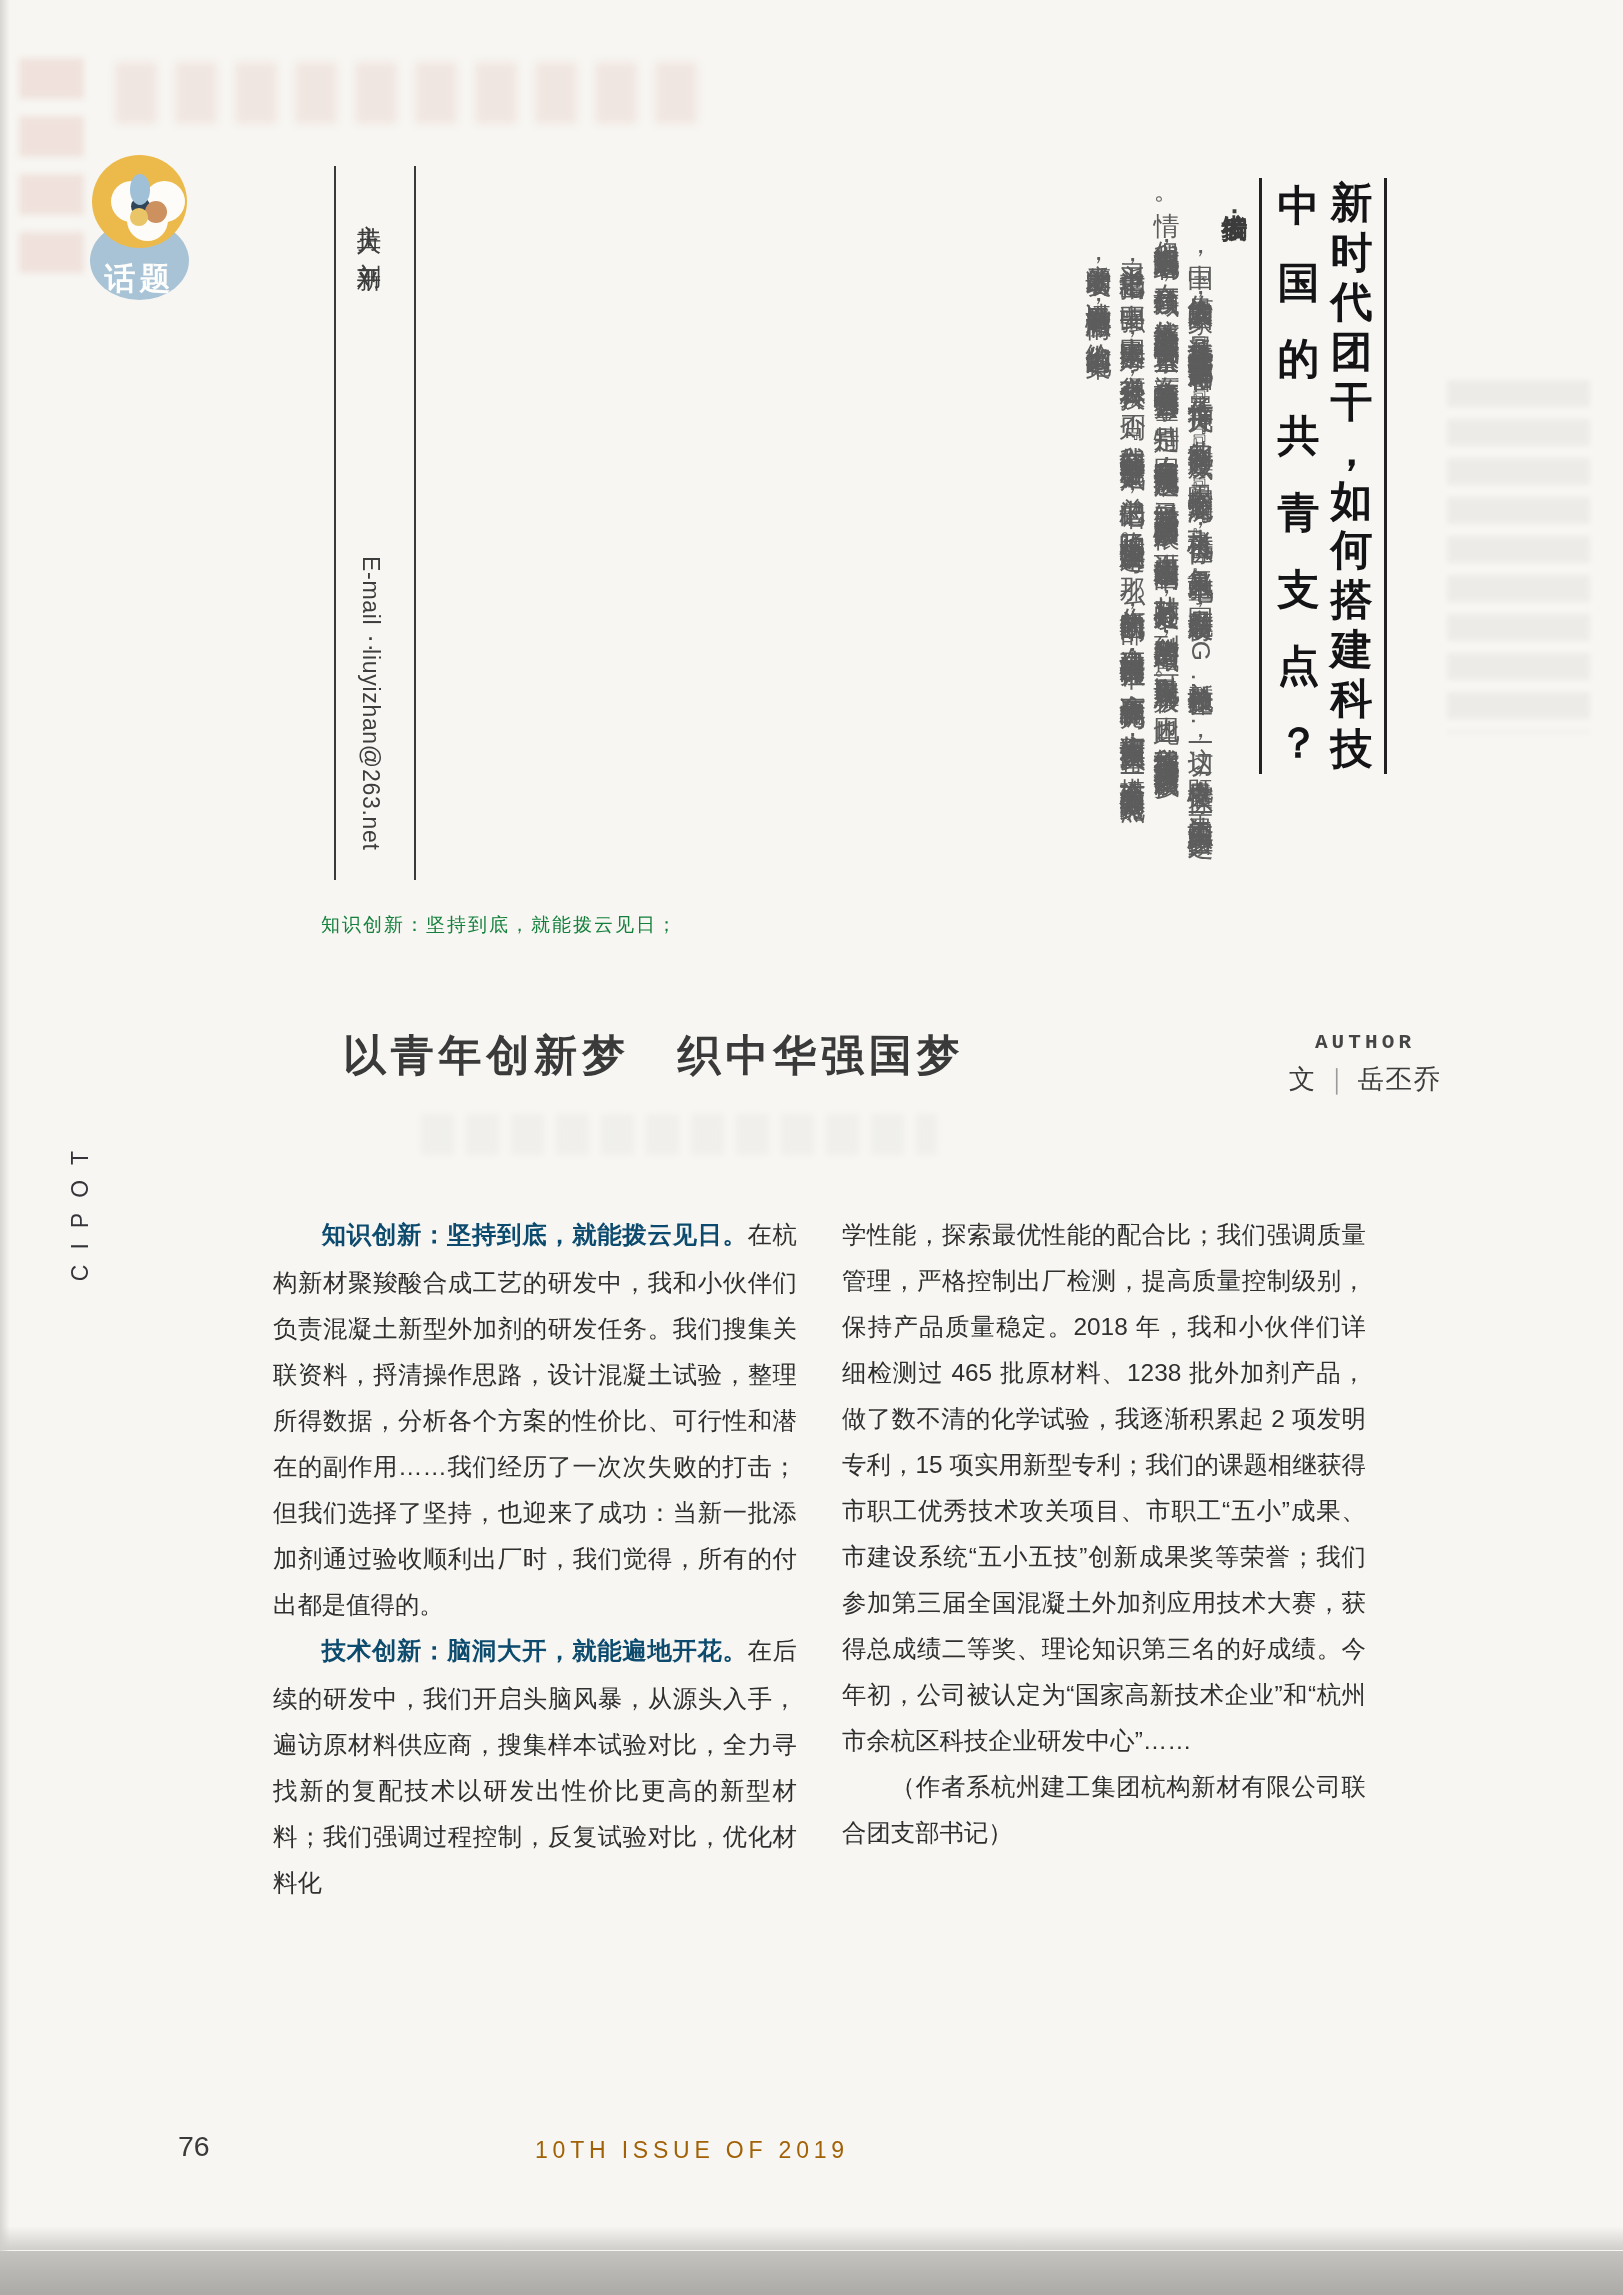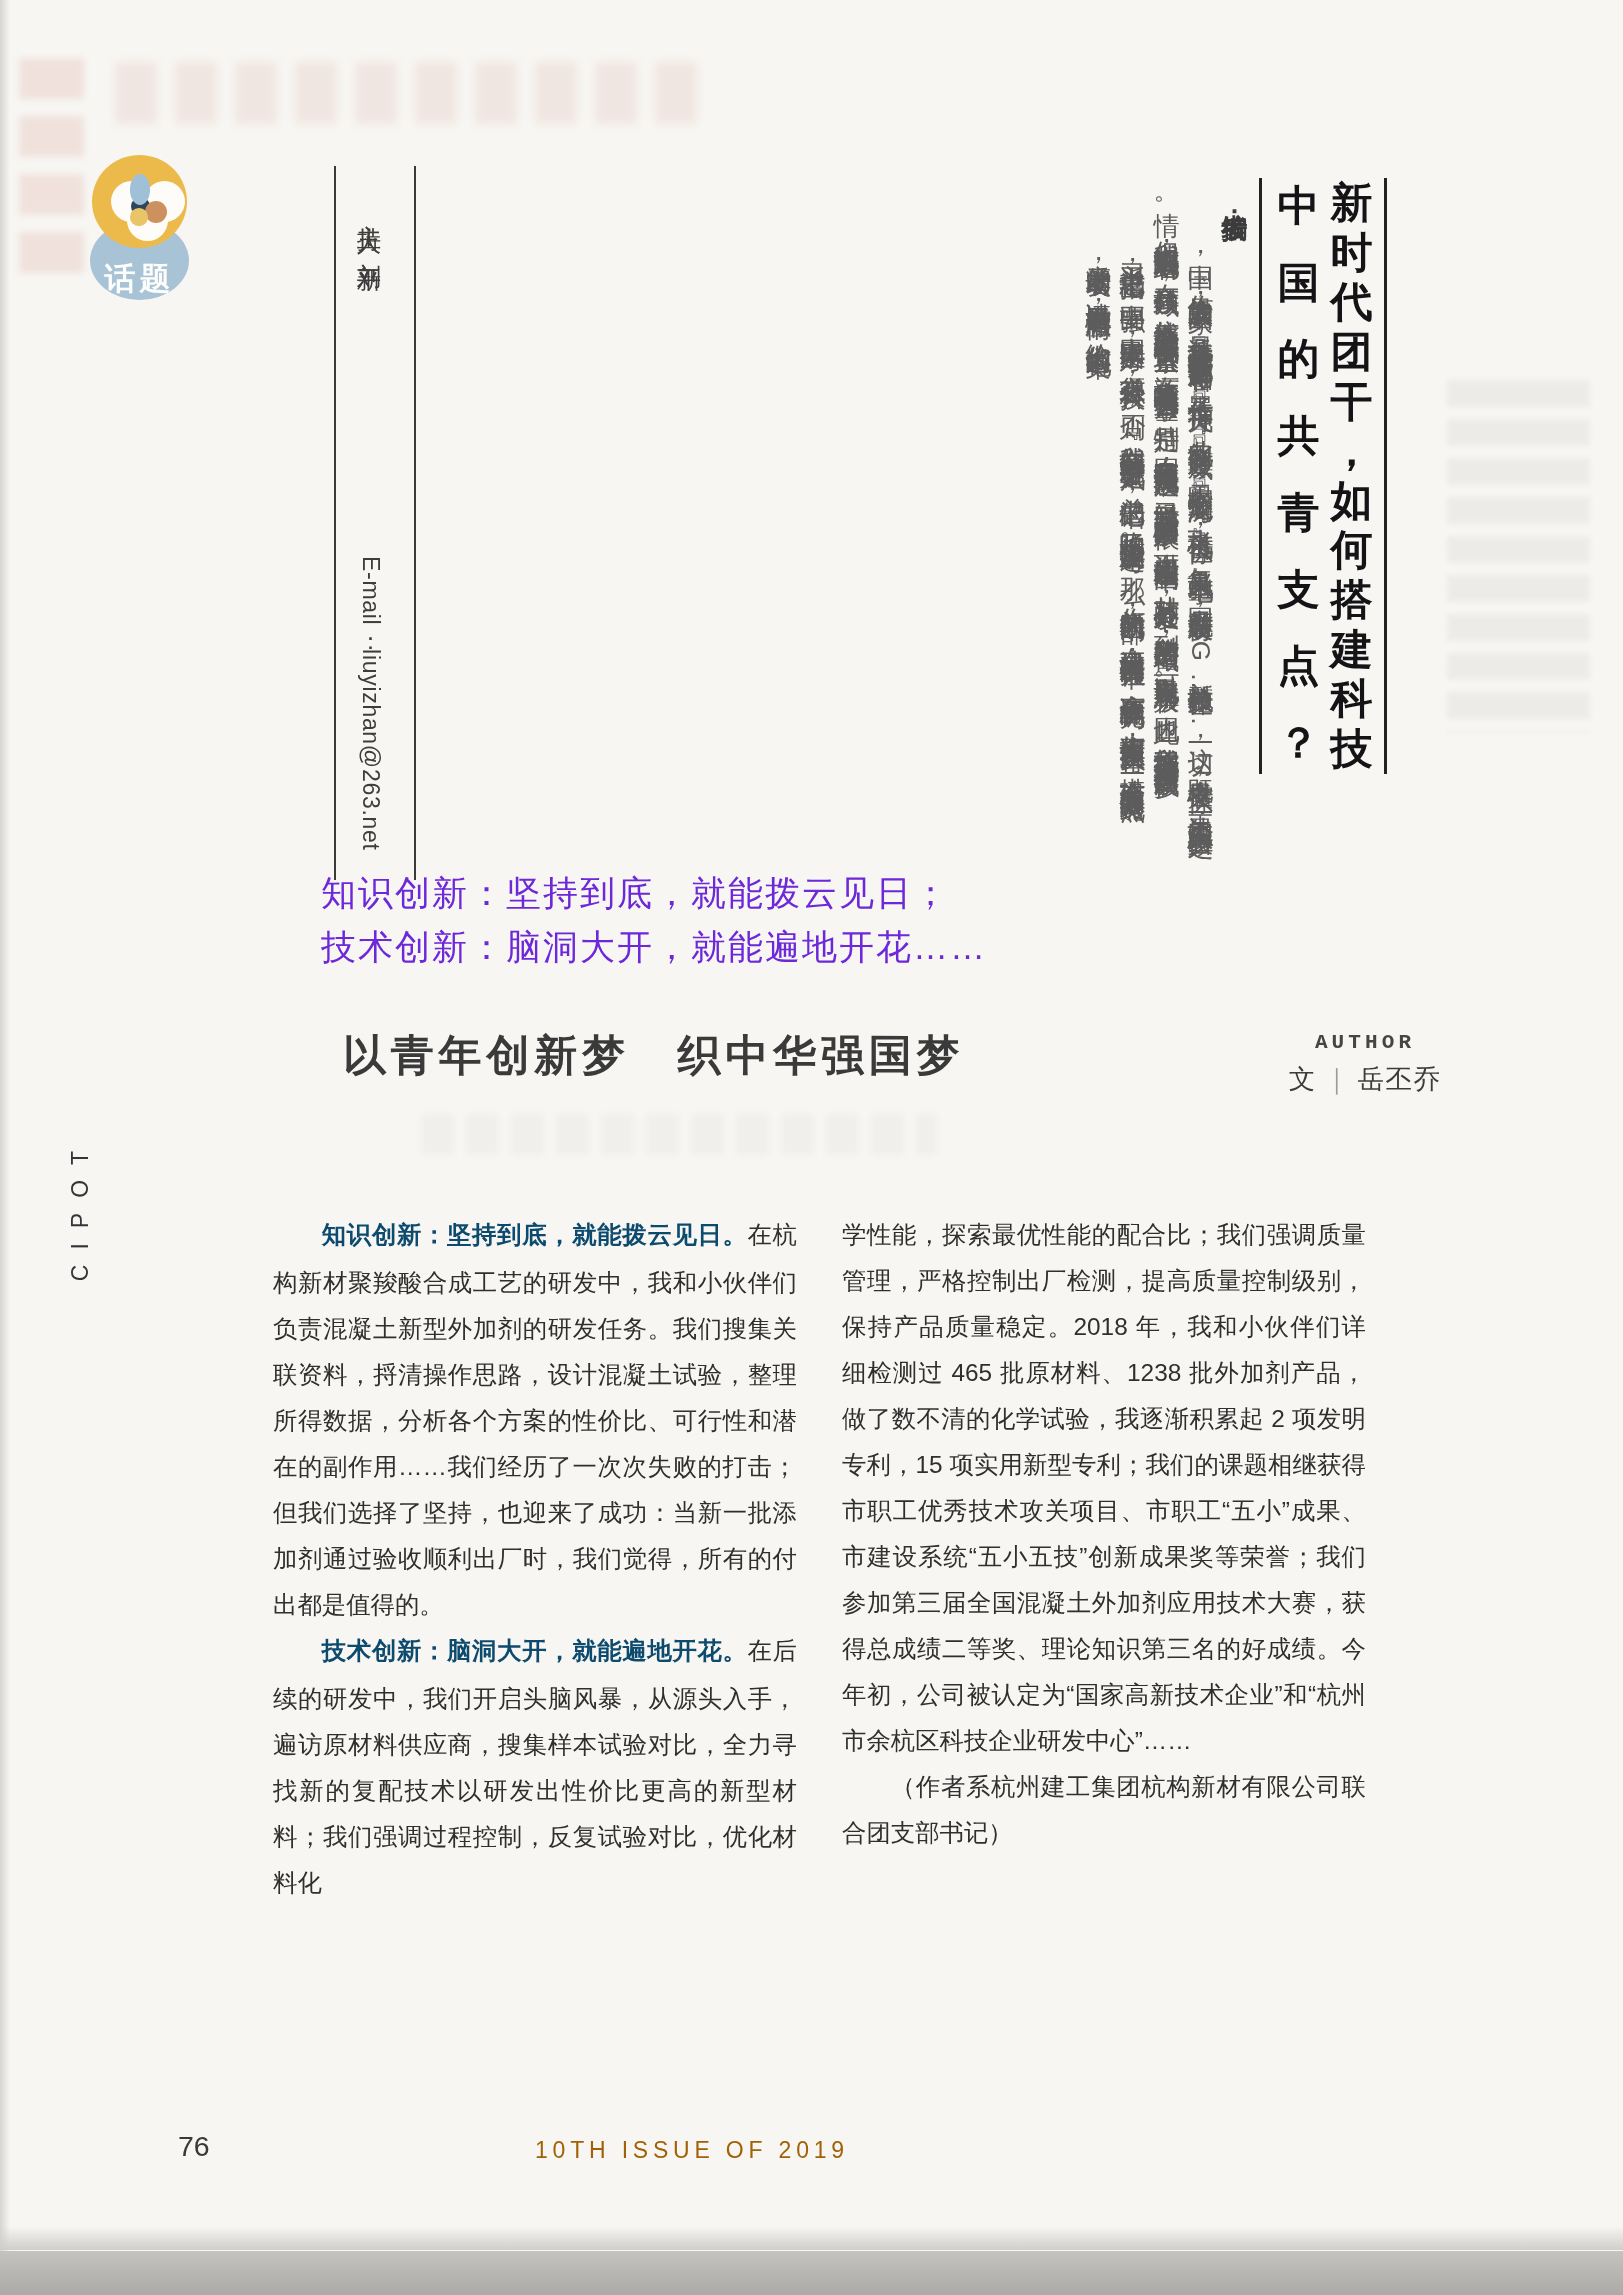--- a/index.html
+++ b/index.html
@@ -55,22 +55,22 @@
     font-size:26px; line-height:34px; letter-spacing:1.4px; color:#5d5d5d; }
   .ednote p { margin:0; text-indent:2em; }
   .ednote p.ednote-label { text-indent:0; color:#3c3c3c; font-weight:600; }
 
   .moderator { left:353px; top:205px; writing-mode:vertical-rl;
     font-size:24.4px; letter-spacing:3.4px; color:#3d3d3d; }
   .mod-email { left:356px; top:556px; writing-mode:vertical-rl;
     font-size:23px; letter-spacing:0.7px; color:#3d3d3d; }
 
   
-  .teaser { left:321px; top:866px; font-size:35px; line-height:54px;
-    color:#6d28d9; letter-spacing:2px; }
+  .teaser { left:321px; top:898px; font-size:19px; line-height:54px;
+    color:#15803d; letter-spacing:2px; }
 
   
   .article-title { left:343px; top:1027px; font-size:43px; font-weight:800;
     color:#3a3a3a; letter-spacing:4.8px; }
   .author-block { left:1263px; top:1031px; width:204px; text-align:center;
     font-family:Liberation Mono, monospace; color:#454545; }
   .author-label { font-size:21px; letter-spacing:4.1px; font-weight:600; }
   .byline { margin-top:6.8px; font-size:26.5px; letter-spacing:1.4px; color:#3c3c3c; }
   .byline .sep { color:#9a9a9a; padding:0 6.8px; font-weight:200; }
 
@@ -152,21 +152,20 @@
     <p>亲爱的读者朋友，请以青春的智慧和激情，给出你们的答案吧！</p>
   </div>
 
   <div class="abs mod-rule-left"></div>
   <div class="abs mod-rule-right"></div>
   <div class="abs moderator">主持人：刘新平</div>
   <div class="abs mod-email">E-mail：liuyizhan@263.net</div>
 
   <div class="abs teaser">
     <div>知识创新：坚持到底，就能拨云见日；</div>
-    <div>技术创新：脑洞大开，就能遍地开花……</div>
   </div>
 
   <div class="abs article-title">以青年创新梦　织中华强国梦</div>
   <div class="abs author-block">
     <div class="author-label">AUTHOR</div>
     <div class="byline">
       <span>文</span><span class="sep">｜</span><span>岳丕乔</span>
     </div>
   </div>
 

